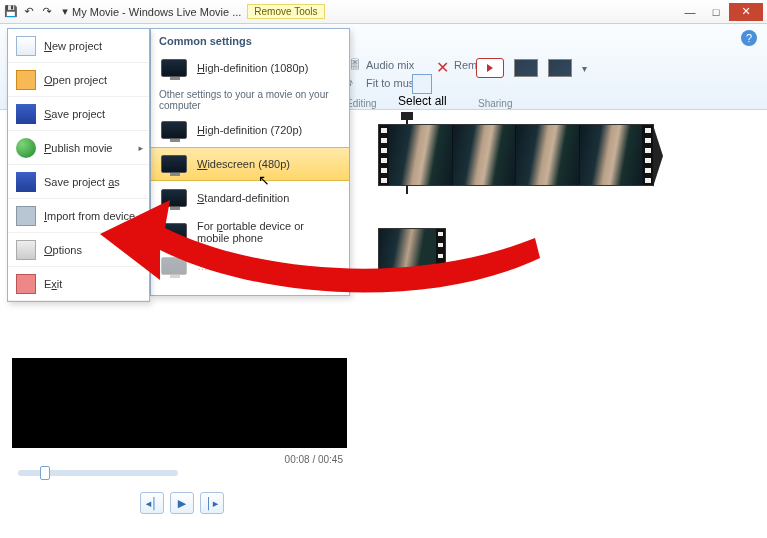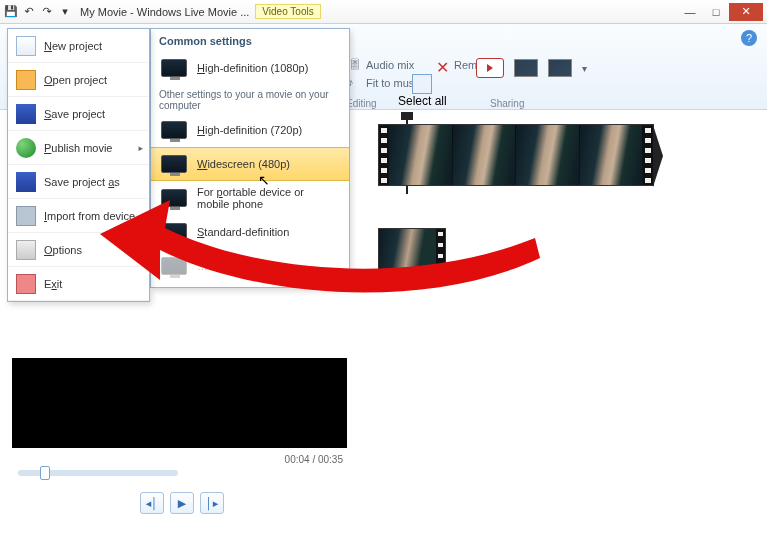--- a/index.html
+++ b/index.html
@@ -2,21 +2,21 @@
 <html><head>
 <meta charset="utf-8">
 <style>
 * { margin: 0; padding: 0; box-sizing: border-box; font-family: "Segoe UI", Tahoma, sans-serif; }
 body { width: 767px; height: 538px; background: #fff; position: relative; overflow: hidden; }
 
 
 .titlebar { height: 24px; background: linear-gradient(#fff,#f4f4f4); border-bottom: 1px solid #d0d0d0; display: flex; align-items: center; padding: 0 4px; font-size: 11px; color: #333; }
 .titlebar .qat { display: flex; gap: 4px; align-items: center; }
 .titlebar .qat .q { width: 14px; height: 14px; display: flex; align-items: center; justify-content: center; }
-.titlebar .title { margin-left: 8px; }
+.titlebar .title { }
 .titlebar .vt { margin-left: 6px; background: #fffcc8; border: 1px solid #e6d96a; padding: 1px 6px; font-size: 10px; color: #6b6200; }
 .winbtns { margin-left: auto; display: flex; }
 .winbtns div { width: 26px; height: 18px; display: flex; align-items: center; justify-content: center; font-size: 11px; color: #333; }
 .winbtns .close { background: #c74632; color: #fff; width: 34px; }
 
 
 .ribbon { height: 86px; background: linear-gradient(#fafdff,#e9f2fb); border-bottom: 1px solid #c9d6e4; position: relative; }
 .filetab { position: absolute; left: 8px; top: 4px; width: 28px; height: 20px; background: linear-gradient(#2f6db5,#1c4e8f); border-radius: 2px; display: flex; align-items: center; justify-content: center; }
 .filetab .arr { color: #fff; font-size: 9px; margin-left: 2px; }
 .ribgroup { position: absolute; top: 34px; font-size: 11px; color: #5c6b7a; }
@@ -34,21 +34,21 @@
 .help { position: absolute; right: 10px; top: 6px; width: 16px; height: 16px; border-radius: 50%; background: #4a90d9; color: #fff; font-size: 11px; display: flex; align-items: center; justify-content: center; }
 
 
 .filemenu { position: absolute; left: 7px; top: 28px; width: 143px; background: #fff; border: 1px solid #9bb6d4; box-shadow: 2px 3px 6px rgba(0,0,0,.15); z-index: 30; }
 .filemenu .fi { height: 34px; display: flex; align-items: center; gap: 8px; padding: 0 8px; font-size: 11px; color: #333; border-bottom: 1px solid #f0f0f0; position: relative; }
 .filemenu .fi.sel { background: linear-gradient(#ffe9a8,#ffd76b); border: 1px solid #e0b94a; margin: -1px; }
 .filemenu .fi .ico { width: 20px; height: 20px; flex-shrink: 0; }
 .filemenu .fi .sub { position: absolute; right: 6px; color: #666; font-size: 9px; }
 .ul { text-decoration: underline; }
 
-.submenu { position: absolute; left: 150px; top: 28px; width: 200px; background: #fff; border: 1px solid #9bb6d4; box-shadow: 2px 3px 6px rgba(0,0,0,.15); z-index: 29; padding-bottom: 4px; }
+.submenu { position: absolute; left: 150px; top: 28px; width: 200px; background: #fff; border: 1px solid #9bb6d4; box-shadow: 2px 3px 6px rgba(0,0,0,.15); z-index: 29; padding-bottom: 12px; }
 .submenu .hdr { font-size: 11px; font-weight: 600; color: #3b5673; padding: 6px 8px 4px; }
 .submenu .sub2 { font-size: 10px; color: #5c6b7a; padding: 4px 8px 2px; }
 .submenu .si { height: 34px; display: flex; align-items: center; gap: 10px; padding: 0 10px; font-size: 11px; color: #333; }
 .submenu .si.hl { background: linear-gradient(#ffe9a8,#ffd76b); border-top: 1px solid #e0b94a; border-bottom: 1px solid #e0b94a; }
 .submenu .si .mon { width: 26px; height: 18px; background: linear-gradient(#1a2a3a,#0a1520); border: 1px solid #555; border-radius: 2px; position: relative; flex-shrink: 0; }
 .submenu .si .mon::after { content: ""; position: absolute; bottom: -4px; left: 8px; width: 10px; height: 3px; background: #888; }
 
 .cursor { position: absolute; left: 258px; top: 172px; z-index: 40; font-size: 14px; color: #000; }
 
 
@@ -92,21 +92,21 @@
 <body>
 
 <div class="titlebar">
   <div class="qat">
     <span class="q">💾</span>
     <span class="q">↶</span>
     <span class="q">↷</span>
     <span class="q">▾</span>
   </div>
   <span class="title">My Movie - Windows Live Movie ...</span>
-  <span class="vt">Video Tools</span>
+  <span class="vt">Remove Tools</span>
   <div class="winbtns">
     <div>—</div>
     <div>□</div>
     <div class="close">✕</div>
   </div>
 </div>
 
 <div class="ribbon">
   <div class="filetab">
     <svg width="12" height="10" viewBox="0 0 12 10">
@@ -138,21 +138,21 @@
     <span>Select all</span>
   </div>
   <div class="grouplabel" style="left:346px">Editing</div>
 
   <div class="ribgroup rib-sharing ribrow">
     <div class="yt"></div>
     <div class="thumbico"></div>
     <div class="thumbico"></div>
     <span style="color:#5c6b7a;font-size:10px">▾</span>
   </div>
-  <div class="grouplabel" style="left:490px">Sharing</div>
+  <div class="grouplabel" style="left:478px">Sharing</div>
 
   <div class="help">?</div>
 </div>
 
 <div class="filemenu">
   <div class="fi">
       <div class="ico ico-doc"></div>
       <span><span class="ul">N</span>ew project</span>
     </div>
   <div class="fi">
@@ -196,36 +196,36 @@
   <div class="si">
       <div class="mon"></div>
       <span><span class="ul">H</span>igh-definition (720p)</span>
     </div>
   <div class="si hl">
       <div class="mon"></div>
       <span><span class="ul">W</span>idescreen (480p)</span>
     </div>
   <div class="si">
       <div class="mon"></div>
+      <span><span class="ul">S</span>tandard-definition</span>
+    </div>
+  <div class="si">
+      <div class="mon"></div>
       <span>For <span class="ul">p</span>ortable device or mobile phone</span>
     </div>
-  <div class="si">
-      <div class="mon"></div>
-      <span><span class="ul">S</span>tandard-definition</span>
-    </div>
   <div class="si" style="opacity:.35">
       <div class="mon"></div>
       <span>…</span>
     </div>
 </div>
 
 <span class="cursor">↖</span>
 
 <div class="preview"></div>
-<div class="timebar">00:04 / 00:35</div>
+<div class="timebar">00:08 / 00:45</div>
 <div class="slider">
     <div class="knob"></div>
   </div>
 <div class="playctrl">
   <div class="pb">◂│</div>
   <div class="pb">▶</div>
   <div class="pb">│▸</div>
 </div>
 
 <div class="playhead"></div>

